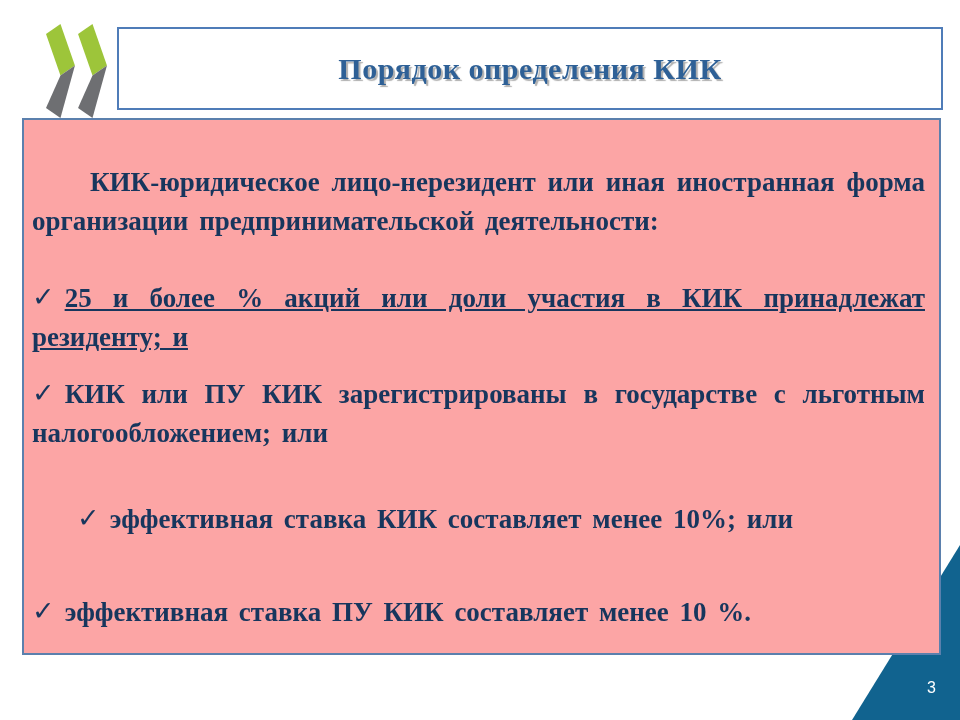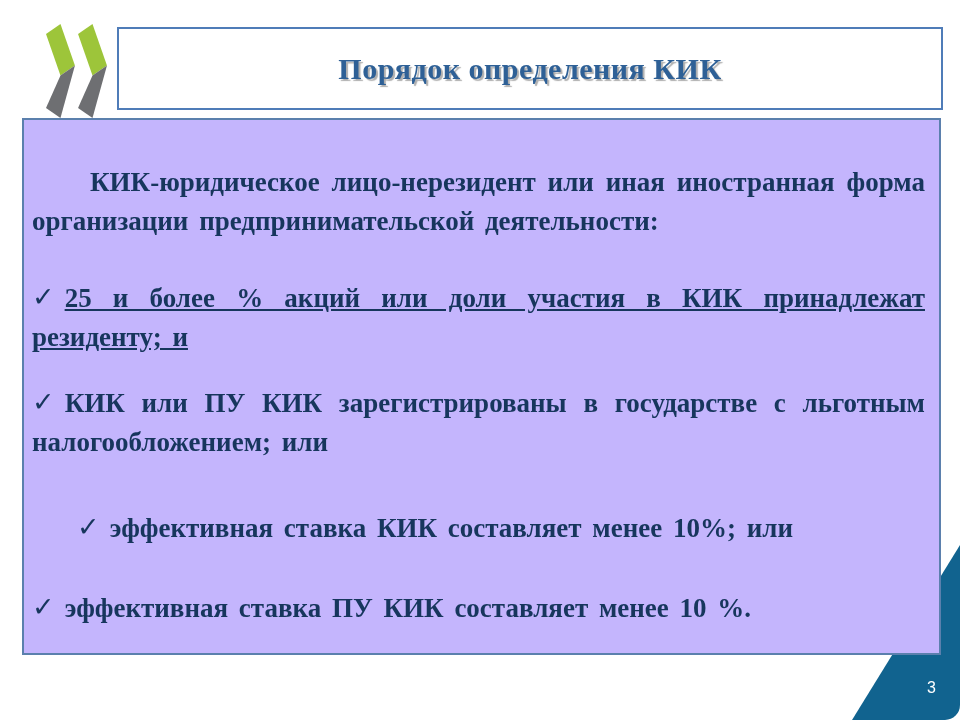--- a/index.html
+++ b/index.html
@@ -3,21 +3,20 @@
 <meta charset="utf-8">
 <style>
   html, body { margin: 0; padding: 0; background: #ffffff; }
   .slide {
     position: relative;
     width: 960px;
     height: 720px;
     background: #ffffff;
     overflow: hidden;
     font-family: "Liberation Serif", serif;
-    border-radius: 15px;
   }
 
   
   .corner-triangle {
     position: absolute;
     right: 0;
     bottom: 0;
     width: 108px;
     height: 175px;
     z-index: 1;
@@ -68,21 +67,21 @@
   }
 
   
   .content-box {
     position: absolute;
     left: 22px;
     top: 118px;
     width: 919px;
     height: 537px;
     border: 2px solid #5b80ad;
-    background: #c4b5fd;
+    background: #fca5a5;
     box-sizing: border-box;
     padding: 0 14px 0 8px;
     z-index: 2;
   }
   .para {
     color: #17365d;
     font-weight: bold;
     font-size: 27px;
     line-height: 39px;
     text-align: justify;
@@ -92,23 +91,23 @@
   .intro { margin-top: 43px; text-indent: 58px; }
   .intro .lead { font-weight: 900; }
   .bullet .check {
     display: inline-block;
     font-family: "DejaVu Sans", sans-serif;
     font-weight: normal;
     padding-right: 10px;
     transform: translateY(-1px);
   }
   .b1 { margin-top: 37px; text-decoration: underline; }
-  .b2 { margin-top: 26px; }
+  .b2 { margin-top: 17px; }
   .b3 { margin-top: 46px; margin-left: 45px; }
-  .b4 { margin-top: 40px; }
+  .b4 { margin-top: 53px; }
 </style>
 </head>
 <body>
 
 <div class="slide">
 
   <svg class="corner-triangle" viewBox="0 0 108 175" preserveAspectRatio="none">
     <polygon points="108,0 108,175 0,175" fill="#11638f"></polygon>
   </svg>
 

